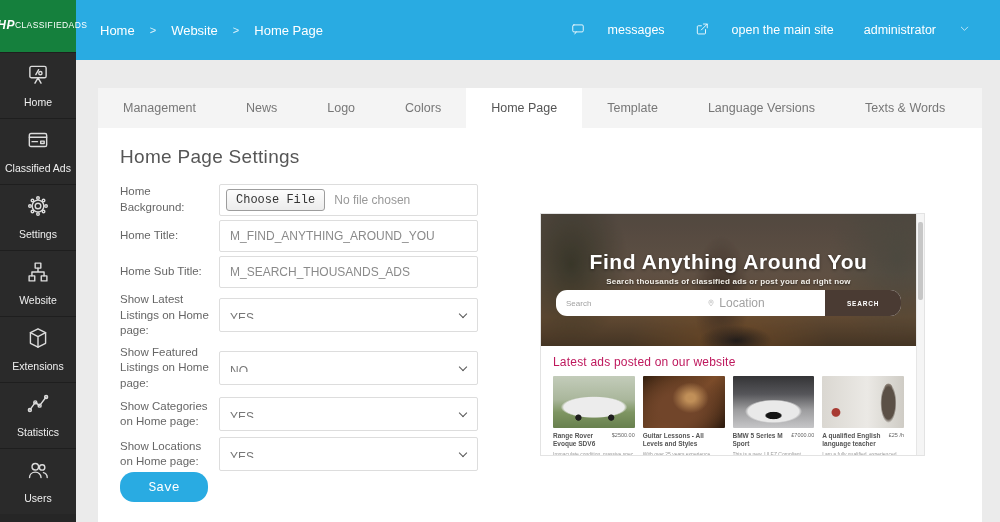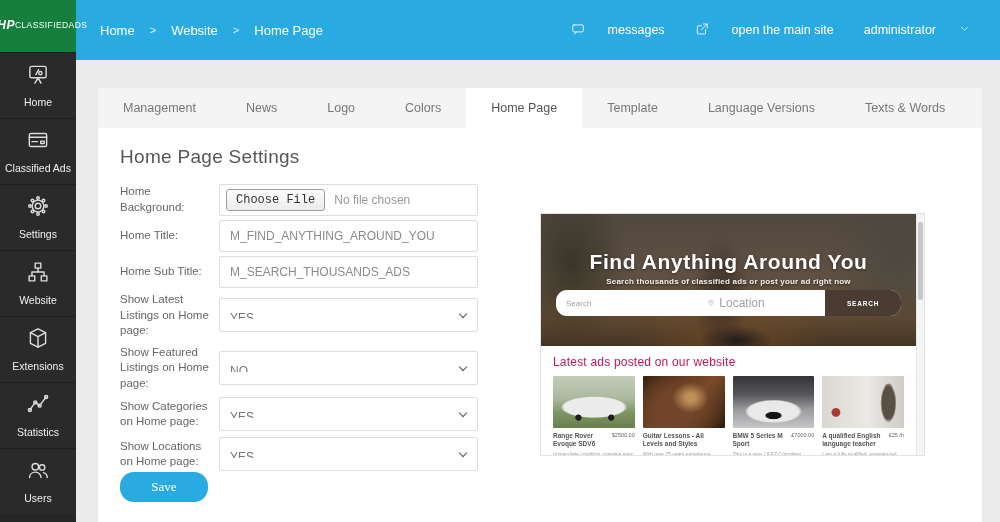--- a/index.html
+++ b/index.html
@@ -37,21 +37,21 @@
   .frow.sel { margin-bottom:6px; }
   .flabel { width:99px; padding-right:8px; flex-shrink:0; font-size:11.5px; color:#666; line-height:1.35; }
   .fctrl { flex:1; }
   .tinput { width:100%; height:32px; border:1px solid #ddd; border-radius:2px; padding:0 10px; font-size:12px; color:#8a8a8a; background:#fff; outline:none; font-family:"Liberation Sans",sans-serif; }
   .filebox { height:32px; border:1px solid #ddd; border-radius:2px; display:flex; align-items:center; gap:9px; padding-left:6px; background:#fff; }
   .filebtn { border:1px solid #9d9d9d; border-radius:3px; background:linear-gradient(#fdfdfd,#ececec); font-size:12px; color:#333; padding:3px 9px; cursor:pointer; white-space:nowrap;font-family:Liberation Mono, monospace; }
   .filetxt { font-size:12px; color:#999; }
   .selwrap { position:relative; }
   .selwrap select { width:100%; height:34px; border:1px solid #ddd; border-radius:2px; background:#fff; color:#777; font-size:12px; padding:12px 10px; appearance:none; -webkit-appearance:none; outline:none; font-family:"Liberation Sans",sans-serif; }
   .selwrap .chev { position:absolute; right:12px; top:13px; width:6px; height:6px; border:solid #555; border-width:0 1.4px 1.4px 0; transform:rotate(45deg); pointer-events:none; }
-  .savebtn { position:absolute; left:22px; top:344px; width:88px; height:30px; background:#29abe2; border:none; border-radius:14px; color:#fff; font-size:13px; cursor:pointer; font-family:Liberation Serif, serif; }
+  .savebtn { position:absolute; left:22px; top:344px; width:88px; height:30px; background:#29abe2; border:none; border-radius:14px; color:#fff; font-size:13px; cursor:pointer; font-family:Liberation Mono, monospace; }
 
   
   .preview { position:absolute; left:442px; top:85px; width:385px; height:243px; border:1px solid #e3e3e3; background:#fff; display:flex; }
   .pv-body { width:376px; overflow:hidden; position:relative; }
   .pv-scroll { width:8px; background:#f5f5f5; border-left:1px solid #e6e6e6; position:relative; }
   .pv-thumb { position:absolute; left:1px; top:8px; width:5px; height:78px; background:#c7c7c7; border-radius:2px; }
   .hero { height:132px; position:relative; overflow:hidden;
     background:
       radial-gradient(42px 88px at 48% 62%, rgba(58,44,36,.85), transparent 68%),
       radial-gradient(52px 22px at 52% 96%, rgba(22,22,26,.9), transparent 70%),

